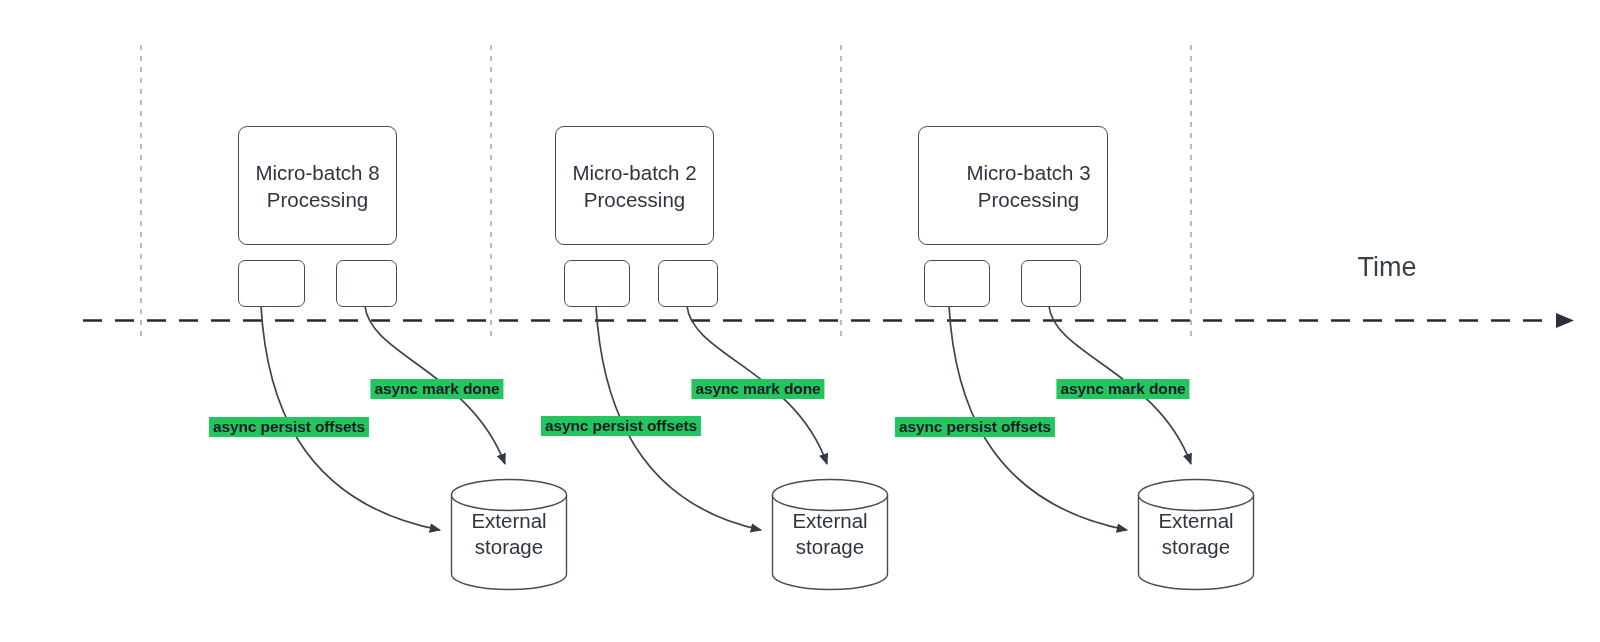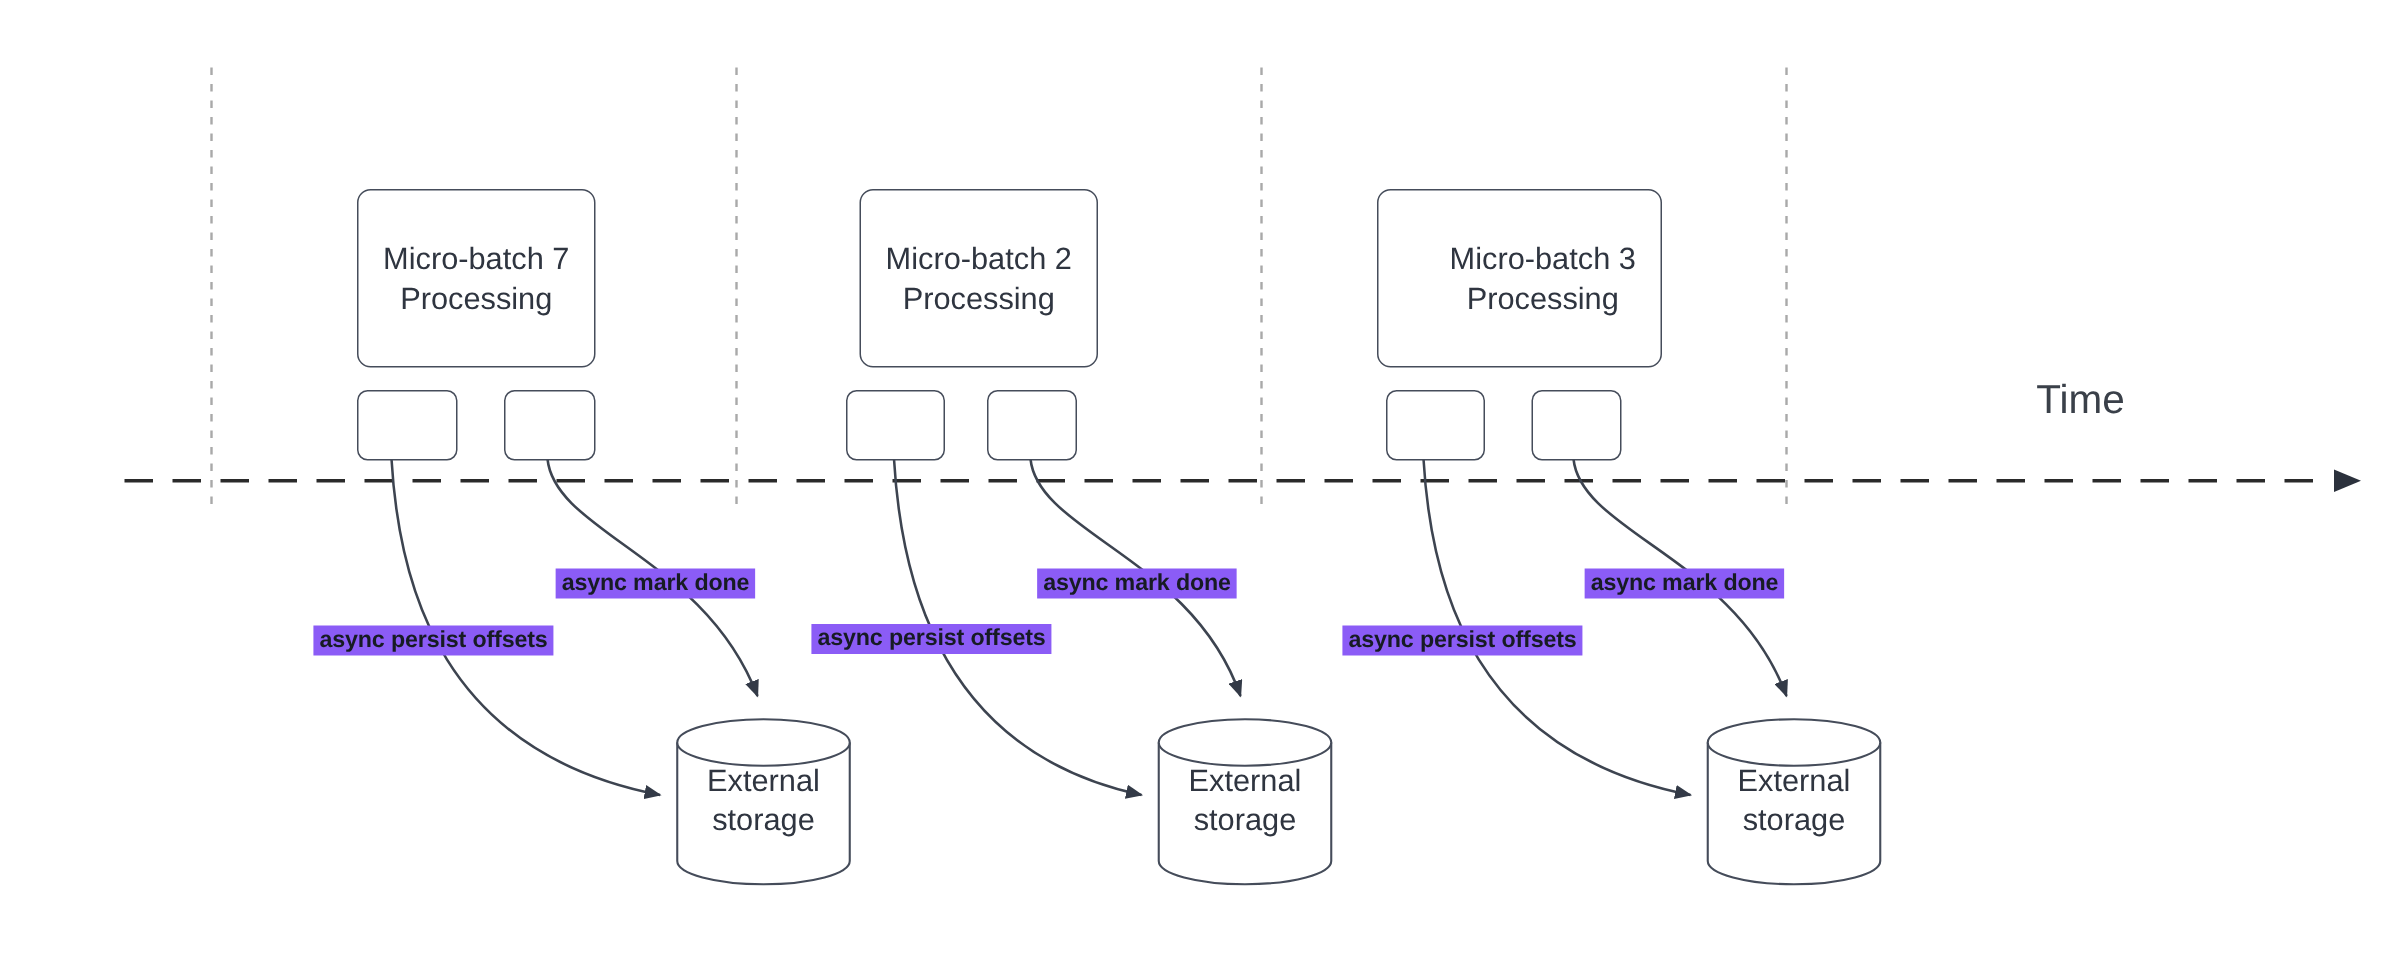--- a/index.html
+++ b/index.html
@@ -10,21 +10,21 @@
   svg.lines{position:absolute;left:0;top:0;}
 
   
   .batch-group{position:absolute;left:0;top:0;width:1600px;height:642px;pointer-events:none;}
   .proc-box{
     position:absolute;top:126px;width:157px;height:117px;background:#fff;
     border:1.4px solid #454c5a;border-radius:9px;
     display:flex;flex-direction:column;align-items:center;justify-content:center;
     color:#2f3540;font-size:20.5px;line-height:27px;text-align:center;
   }
-  .b1 .proc-box{left:238px;} .b2 .proc-box{left:573px;} .b3 .proc-box{left:918px;padding-left:31px;}
+  .b1 .proc-box{left:238px;} .b2 .proc-box{left:555px;} .b3 .proc-box{left:918px;padding-left:31px;}
 
   .mini{
     position:absolute;top:260px;height:45px;background:#fff;
     border:1.4px solid #454c5a;border-radius:7px;
   }
   .b1 .mini-a{left:238px;width:65px;} .b1 .mini-b{left:336px;width:59px;}
   .b2 .mini-a{left:564px;width:64px;} .b2 .mini-b{left:658px;width:58px;}
   .b3 .mini-a{left:924px;width:64px;} .b3 .mini-b{left:1021px;width:58px;}
 
   
@@ -32,21 +32,21 @@
   .s1{left:450px;} .s2{left:771px;} .s3{left:1137px;}
   .storage svg{position:absolute;left:0;top:0;}
   .storage-text{
     position:absolute;left:0;top:30px;width:118px;text-align:center;
     color:#2f3540;font-size:20.5px;line-height:26px;
   }
 
   
   .flow-label{
     position:absolute;transform:translate(-50%,-50%);white-space:nowrap;
-    background:#8b5cf6;padding:1px 4px;
+    background:#22c55e;padding:1px 4px;
     color:#171b24;font-weight:700;font-size:15.5px;letter-spacing:-0.1px;text-align:center;
   }
   .lbl-mark-1{left:437px;top:389px;}  .lbl-persist-1{left:289px;top:427px;}
   .lbl-mark-2{left:758px;top:389px;}  .lbl-persist-2{left:621px;top:426px;}
   .lbl-mark-3{left:1123px;top:389px;} .lbl-persist-3{left:975px;top:427px;}
 
   .time-label{
     position:absolute;left:1387px;top:267px;transform:translate(-50%,-50%);
     color:#3a4049;font-size:27px;
   }
@@ -76,21 +76,21 @@
 
     <path d="M596,306 C601,392 630,502 761,530" stroke="#3d4450" stroke-width="1.7" fill="none" marker-end="url(#arrow)"></path>
     <path d="M687,306 C692,355 795,372 827,464" stroke="#3d4450" stroke-width="1.7" fill="none" marker-end="url(#arrow)"></path>
 
     <path d="M949,306 C954,392 983,502 1127,530" stroke="#3d4450" stroke-width="1.7" fill="none" marker-end="url(#arrow)"></path>
     <path d="M1049,306 C1054,355 1157,372 1191,464" stroke="#3d4450" stroke-width="1.7" fill="none" marker-end="url(#arrow)"></path>
   </svg>
 
   <div class="batch-group b1">
     <div class="proc-box">
-      <div>Micro-batch 7</div>
+      <div>Micro-batch 8</div>
       <div>Processing</div>
     </div>
     <div class="mini mini-a"></div>
     <div class="mini mini-b"></div>
   </div>
 
   <div class="batch-group b2">
     <div class="proc-box">
       <div>Micro-batch 2</div>
       <div>Processing</div>

